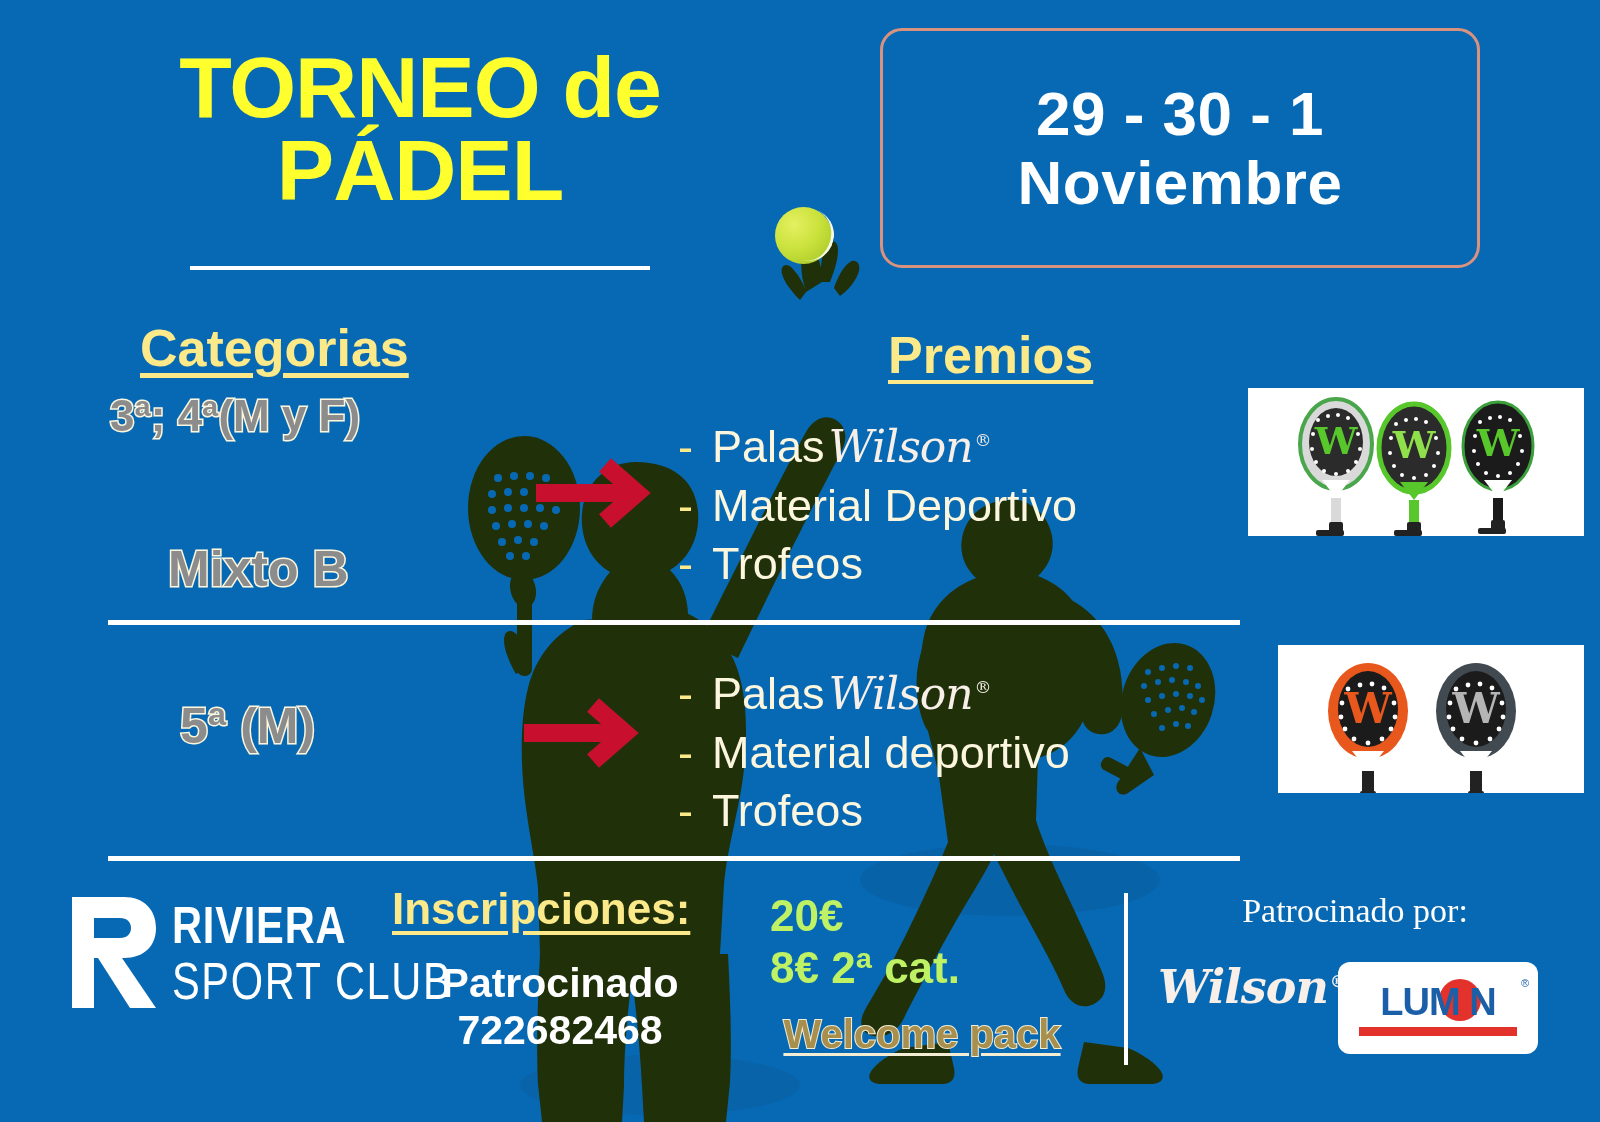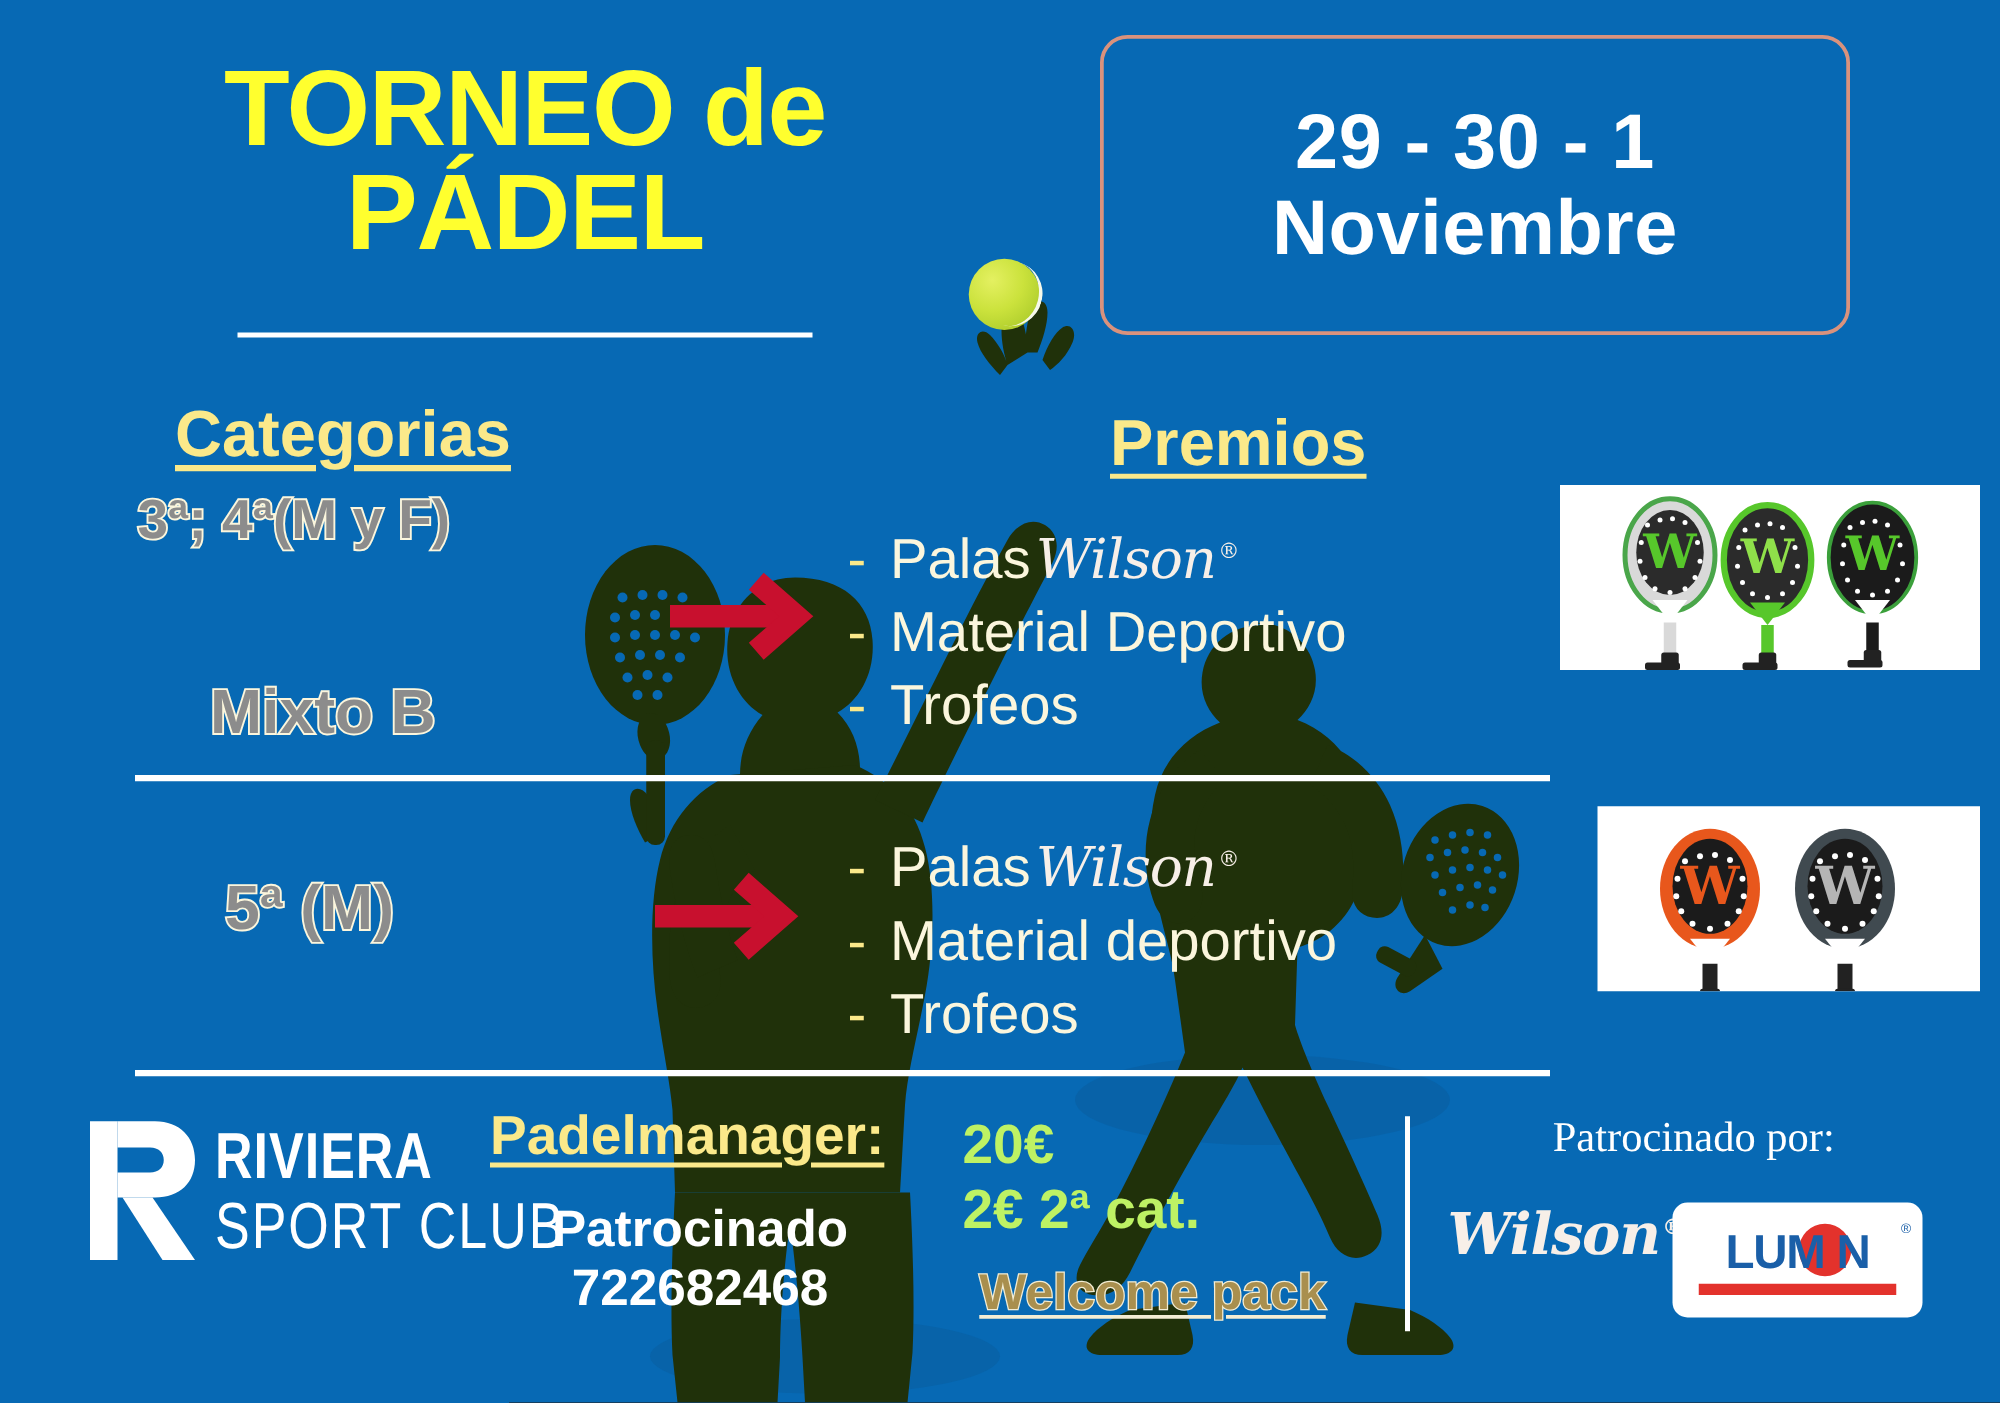--- a/index.html
+++ b/index.html
@@ -507,29 +507,29 @@
         <path d="M24 2 h30 c20 0 32 13 32 31 c0 18 -12 30 -32 30 h-30 v-20 h26 c7 0 11 -4 11 -10 c0 -6 -4 -10 -11 -10 h-26 z" fill="#ffffff"></path>
         <path d="M52 63 l34 50 h-26 l-32 -50 z" fill="#ffffff"></path>
       </svg>
     </div>
     <div class="words">
       <div class="w1">RIVIERA</div>
       <div class="w2">SPORT CLUB</div>
     </div>
   </div>
 
-  <div id="insc-head" class="abs head-yellow">Padelmanager:</div>
+  <div id="insc-head" class="abs head-yellow">Inscripciones:</div>
   <div id="insc-body" class="abs">
     <div>Patrocinado</div>
     <div>722682468</div>
   </div>
 
   <div id="price" class="abs">
     <div>20€</div>
-    <div>2€ 2ª cat.</div>
+    <div>8€ 2ª cat.</div>
   </div>
   <div id="welcome" class="abs">Welcome pack</div>
 
   <div id="patro" class="abs">Patrocinado por:</div>
 
   <div id="wilson-sponsor" class="abs">
     <span>Wilson</span><span class="reg">®</span>
   </div>
 
   <div id="lumon-card" class="abs">

